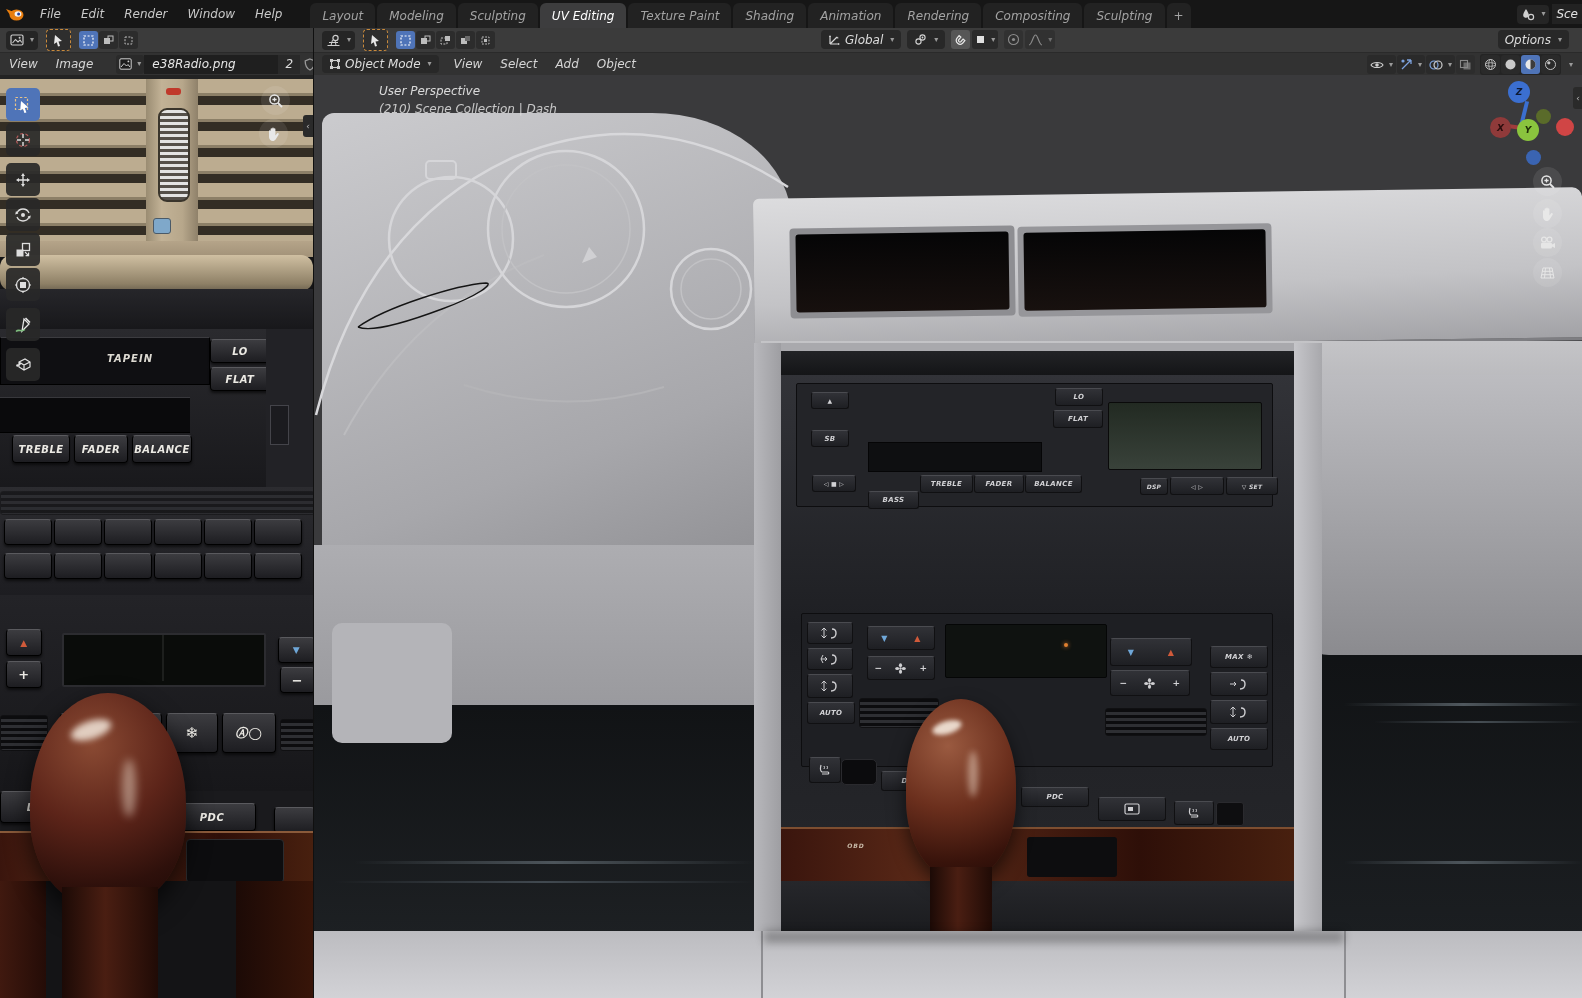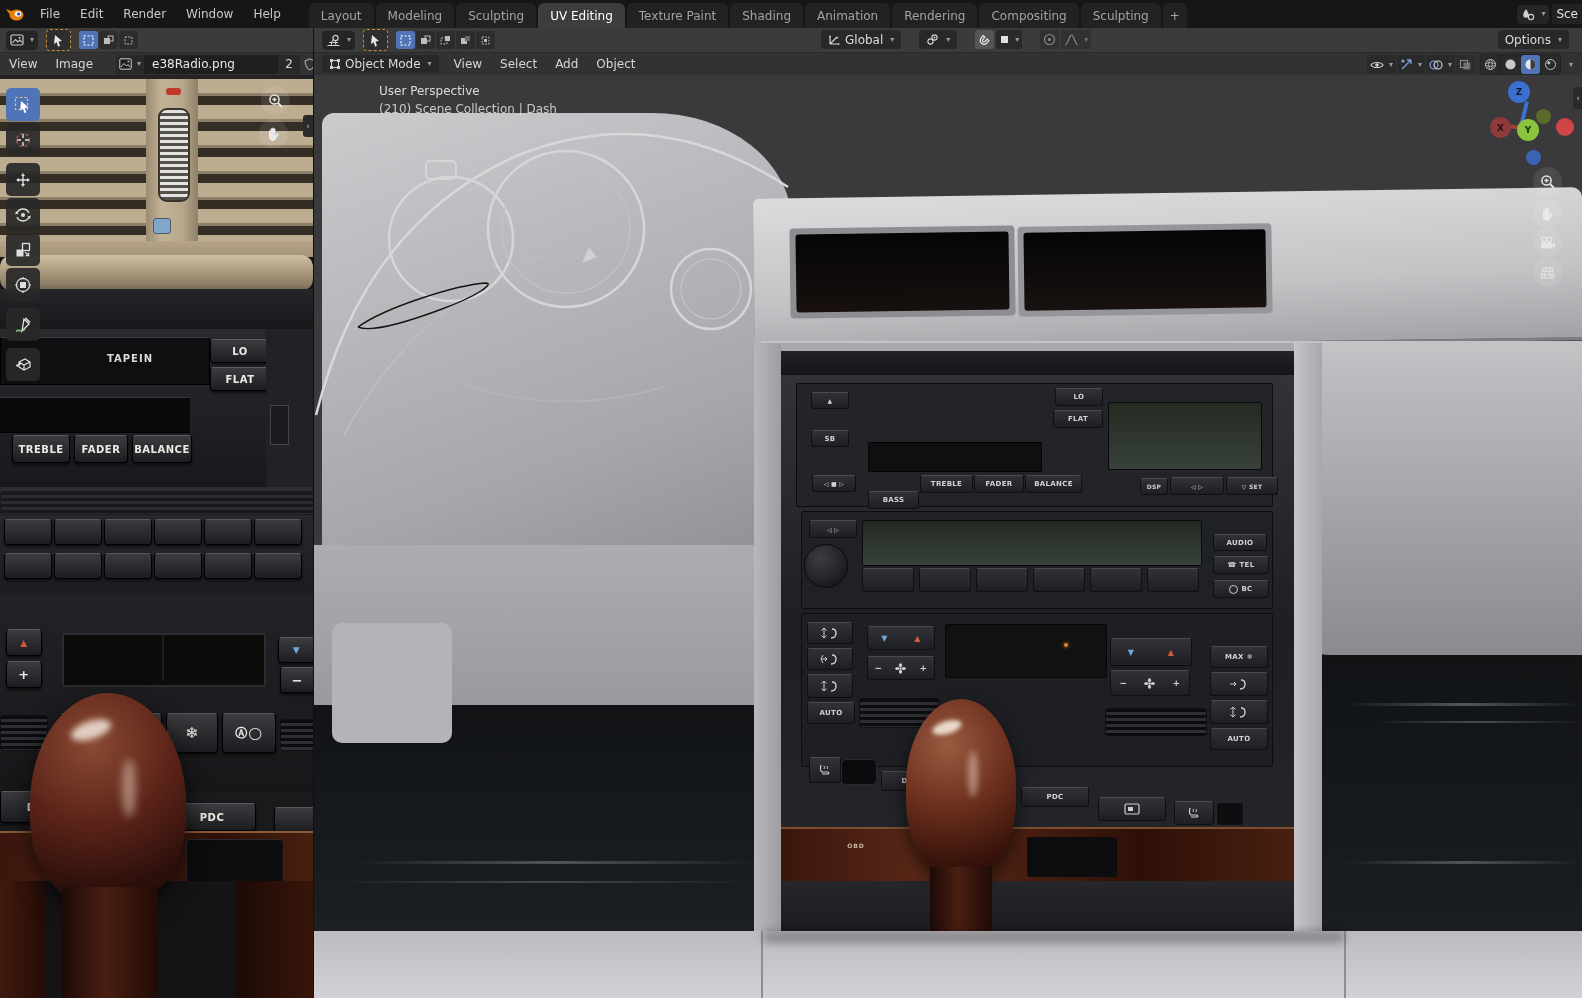--- a/index.html
+++ b/index.html
@@ -1,18 +1,18 @@
 <!DOCTYPE html>
 <html><head>
 <meta charset="utf-8">
 <style>
   html,body{margin:0;padding:0;background:#0d0d0d;}
   #app{position:relative;width:1582px;height:998px;overflow:hidden;
        font-family:"DejaVu Sans","Liberation Sans",sans-serif;color:#cfcfcf;
-       background:#161616;font-size:12px;-webkit-font-smoothing:antialiased;}
+       background:#161616;font-size:12px;font-style:italic;-webkit-font-smoothing:antialiased;}
   .abs{position:absolute;}
   .flexc{display:flex;align-items:center;justify-content:center;}
   .flexl{display:flex;align-items:center;}
   
   .topbar{left:0;top:0;width:1582px;height:28px;background:#161616;display:flex;align-items:center;}
   .menu{padding:0 10px;height:28px;display:flex;align-items:center;color:#c9c9c9;cursor:default;}
   .tab{height:25px;margin-top:3px;margin-right:2px;padding:0 12px;display:flex;align-items:center;
        background:#222222;color:#a3a3a3;border-radius:6px 6px 0 0;}
   .tab.active{background:#3d3d3e;color:#ffffff;}
   .chev{font-size:8px;color:#9a9a9a;margin-left:3px;line-height:1;}
@@ -343,21 +343,21 @@
               <rect x="5" y="1" width="5" height="5" fill="#6a6a6a"></rect>
             </svg>
           </div>
         <div class="selbtn">
             <svg width="11" height="11" viewBox="0 0 11 11">
               <rect x="2" y="2" width="7" height="7" fill="none" stroke="#bdbdbd" stroke-dasharray="1.8 1.4"></rect>
               <rect x="4" y="4" width="3" height="3" fill="#bdbdbd"></rect>
             </svg>
           </div>
       </div>
-      <div class="abs flexl" style="left:507px;top:2px;gap:18px;">
+      <div class="abs flexl" style="left:507px;top:2px;gap:6px;">
         <div class="chip">
           <svg width="13" height="12" viewBox="0 0 13 12">
               <path d="M2,10 L2,2 M2,10 L11,10 M2,10 L9,3" stroke="#d5d5d5" stroke-width="1.2" fill="none"></path>
               <path d="M2,1 L3,3 L1,3 Z M12,10 L10,9 L10,11 Z M10,2.4 L10.4,4.6 L8.4,4.2 Z" fill="#d5d5d5"></path>
             </svg>
           <span>Global</span>
           <span class="chev">▾</span>
         </div>
         <div class="chip">
           <svg width="13" height="13" viewBox="0 0 13 13">
@@ -533,40 +533,20 @@
           <div class="abs m-btn" style="left:15px;top:91px;width:42px;height:15px;font-size:6px;">◁ ■ ▷</div>
           <div class="abs m-btn" style="left:71px;top:107px;width:49px;height:16px;font-size:7px;">BASS</div>
           <div class="abs m-btn" style="left:123px;top:91px;width:51px;height:16px;font-size:7px;">TREBLE</div>
           <div class="abs m-btn" style="left:177px;top:91px;width:48px;height:16px;font-size:7px;">FADER</div>
           <div class="abs m-btn" style="left:228px;top:91px;width:55px;height:16px;font-size:7px;">BALANCE</div>
           <div class="abs m-btn" style="left:343px;top:94px;width:26px;height:15px;font-size:6px;">DSP</div>
           <div class="abs m-btn" style="left:373px;top:93px;width:52px;height:16px;font-size:6px;">◁   ▷</div>
           <div class="abs m-btn" style="left:429px;top:93px;width:50px;height:16px;font-size:6px;">▽  SET</div>
         </div>
 
-        <div class="abs" style="left:20px;top:168px;width:470px;height:96px;background:#202125;border:1px solid #0d0d0f;border-radius:2px;">
-          <div class="abs m-btn" style="left:7px;top:8px;width:46px;height:16px;font-size:6px;">◁ ▷</div>
-          <div class="abs" style="left:2px;top:32px;width:42px;height:42px;border-radius:50%;background:radial-gradient(circle at 38% 32%,#3c3d42,#212226 60%,#0d0d0f);border:1px solid #0a0a0b;"></div>
-          <div class="abs lcd" style="left:60px;top:8px;width:338px;height:44px;"></div>
-          <div class="abs m-btn" style="left:60px;top:56px;width:50px;height:22px;"></div>
-          <div class="abs m-btn" style="left:117px;top:56px;width:50px;height:22px;"></div>
-          <div class="abs m-btn" style="left:174px;top:56px;width:50px;height:22px;"></div>
-          <div class="abs m-btn" style="left:231px;top:56px;width:50px;height:22px;"></div>
-          <div class="abs m-btn" style="left:288px;top:56px;width:50px;height:22px;"></div>
-          <div class="abs m-btn" style="left:345px;top:56px;width:50px;height:22px;"></div>
-          <div class="abs m-btn" style="left:411px;top:22px;width:52px;height:15px;font-size:7px;">AUDIO</div>
-          <div class="abs m-btn" style="left:411px;top:44px;width:54px;height:16px;font-size:7px;gap:3px;">
-              <span>☎</span>
-              <span>TEL</span>
-            </div>
-          <div class="abs m-btn" style="left:411px;top:68px;width:54px;height:16px;font-size:7px;gap:3px;">
-              <span style="width:7px;height:7px;border:1px solid #cfcfd2;border-radius:50%;display:inline-block;"></span>
-              <span>BC</span>
-            </div>
-        </div>
 
         <div class="abs" style="left:20px;top:270px;width:470px;height:152px;background:#1e1f23;border:1px solid #0d0d0f;border-radius:2px;">
           <div class="abs m-btn" style="left:5px;top:8px;width:44px;height:20px;">
             <svg width="20" height="12" viewBox="0 0 20 12">
                 <path d="M4,1 L4,11 M1.5,3.5 L4,1 L6.5,3.5 M1.5,8.5 L4,11 L6.5,8.5" stroke="#cfcfd2" fill="none"></path>
                 <path d="M12,2 C15,2 16,4 16,6 C16,9 14,11 11,11" fill="none" stroke="#cfcfd2" stroke-width="1.4"></path>
               </svg>
           </div>
           <div class="abs m-btn" style="left:5px;top:34px;width:44px;height:20px;">
             <svg width="20" height="12" viewBox="0 0 20 12">

